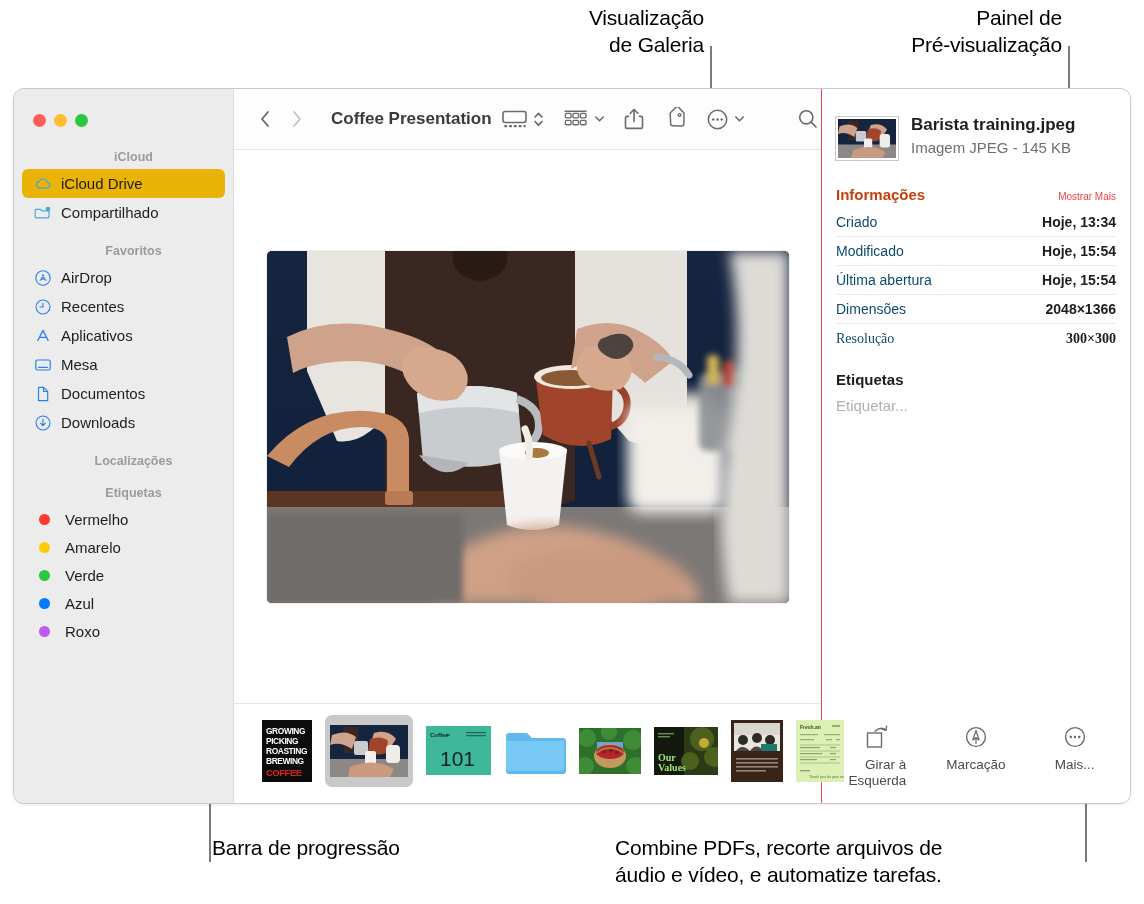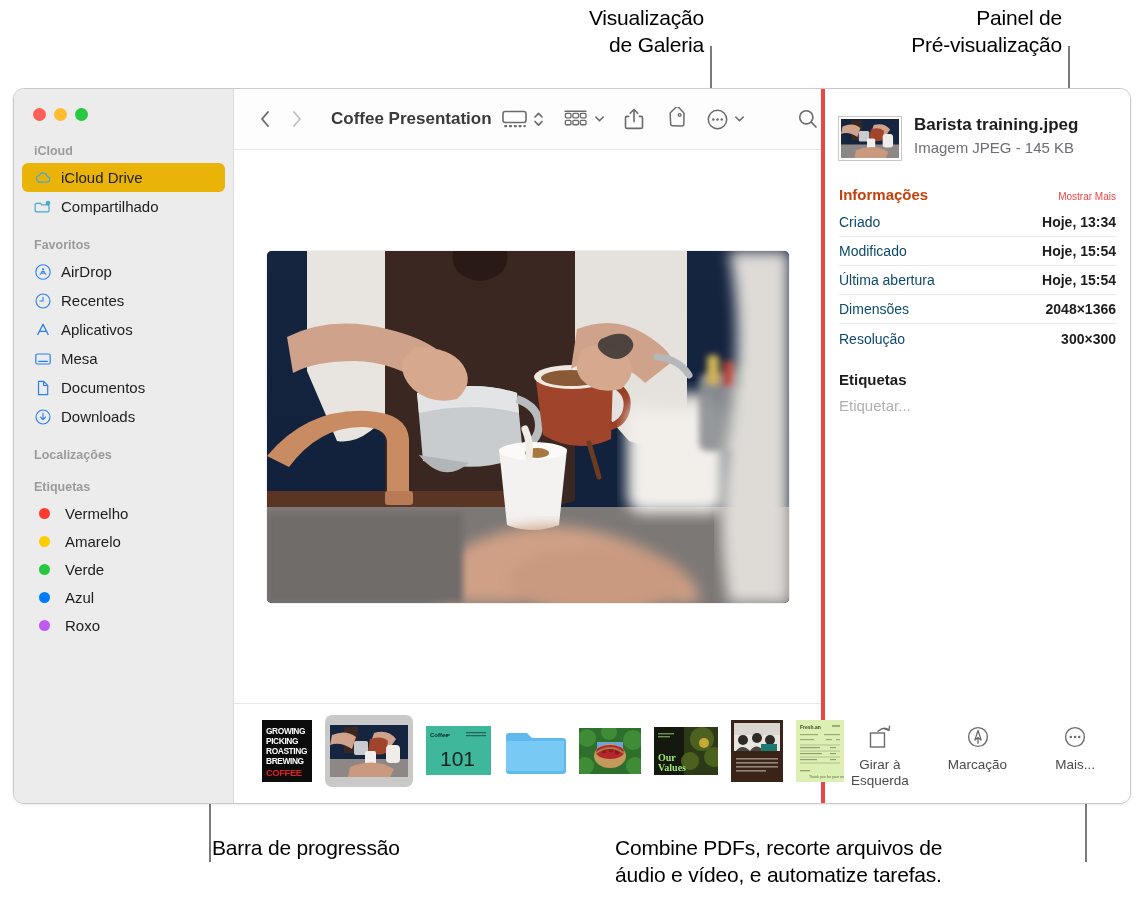--- a/index.html
+++ b/index.html
@@ -36,22 +36,23 @@
     overflow: hidden;
     display: flex;
     box-shadow: 0 1px 3px rgba(0,0,0,0.08);
   }
 
   
   .sidebar {
     width: 219px;
     background: #ececec;
     flex: 0 0 219px;
-    padding-top: 13px;
+    padding-top: 19px;
     position: relative;
+    text-align: center;
   }
   .traffic {
     display: flex;
     gap: 8px;
     padding: 6px 0 0 19px;
   }
   .dot { width: 13px; height: 13px; border-radius: 50%; }
   .dot.r { background: #ff5f57; }
   .dot.y { background: #febc2e; }
   .dot.g { background: #28c840; }
@@ -157,21 +158,21 @@
     background: #c9c9c9;
     border-radius: 7px;
     padding: 5px;
     height: 72px;
   }
 
   
   .preview {
     width: 309px;
     flex: 0 0 309px;
-    border-left: 4px solid #ef4444;
+    border-left: 1px solid #ef4444;
     display: flex;
     flex-direction: column;
     background: #ffffff;
   }
   .pv-head {
     display: flex;
     gap: 13px;
     padding: 25px 14px 0 14px;
     align-items: flex-start;
   }
@@ -194,38 +195,38 @@
   }
   .pv-sect-title { font-size: 15px; font-weight: bold; color: #c2410c; }
   .pv-link { font-size: 10px; color: #ef4444; }
   .info-rows { margin-top: 5px; padding: 0 14px; }
   .info-row {
     display: flex; justify-content: space-between; align-items: center;
     height: 29px;
     border-bottom: 1px solid #e8e8e8;
     font-size: 14px;
   }
-  .info-row:last-child { border-bottom: none; }
+  .info-row:last-child { border-bottom: none; font-family: Liberation Serif, serif; }
   .info-k { color: #0c4a6e; }
   .info-v { color: #1d1d1f; font-weight: bold; }
   .tags-title { font-size: 15px; font-weight: bold; color: #1d1d1f; padding: 18px 14px 0 14px; }
   .tags-ph { font-size: 15px; color: #b0b0b0; padding: 9px 14px 0 14px; }
   .pv-fill { flex: 1; }
   .pv-actions {
     display: flex;
     padding: 0 6px 14px 6px;
     align-items: flex-start;
   }
   .pv-act {
     flex: 1;
     display: flex; flex-direction: column; align-items: center;
     gap: 7px;
   }
   .pv-act-label {
-    font-size: 13.5px; color: #4a4a4c; text-align: center; line-height: 16px;
+    font-size: 13.5px; color: #4a4a4c; text-align: right; line-height: 16px;
   }
 </style>
 </head>
 <body>
 
 <div class="callout-text" style="left:528px; top:4px; width:176px; text-align:right;">
   <div>Visualização</div>
   <div>de Galeria</div>
 </div>
 <div class="callout-line vline" style="left:710px; top:46px; height:74px;"></div>

